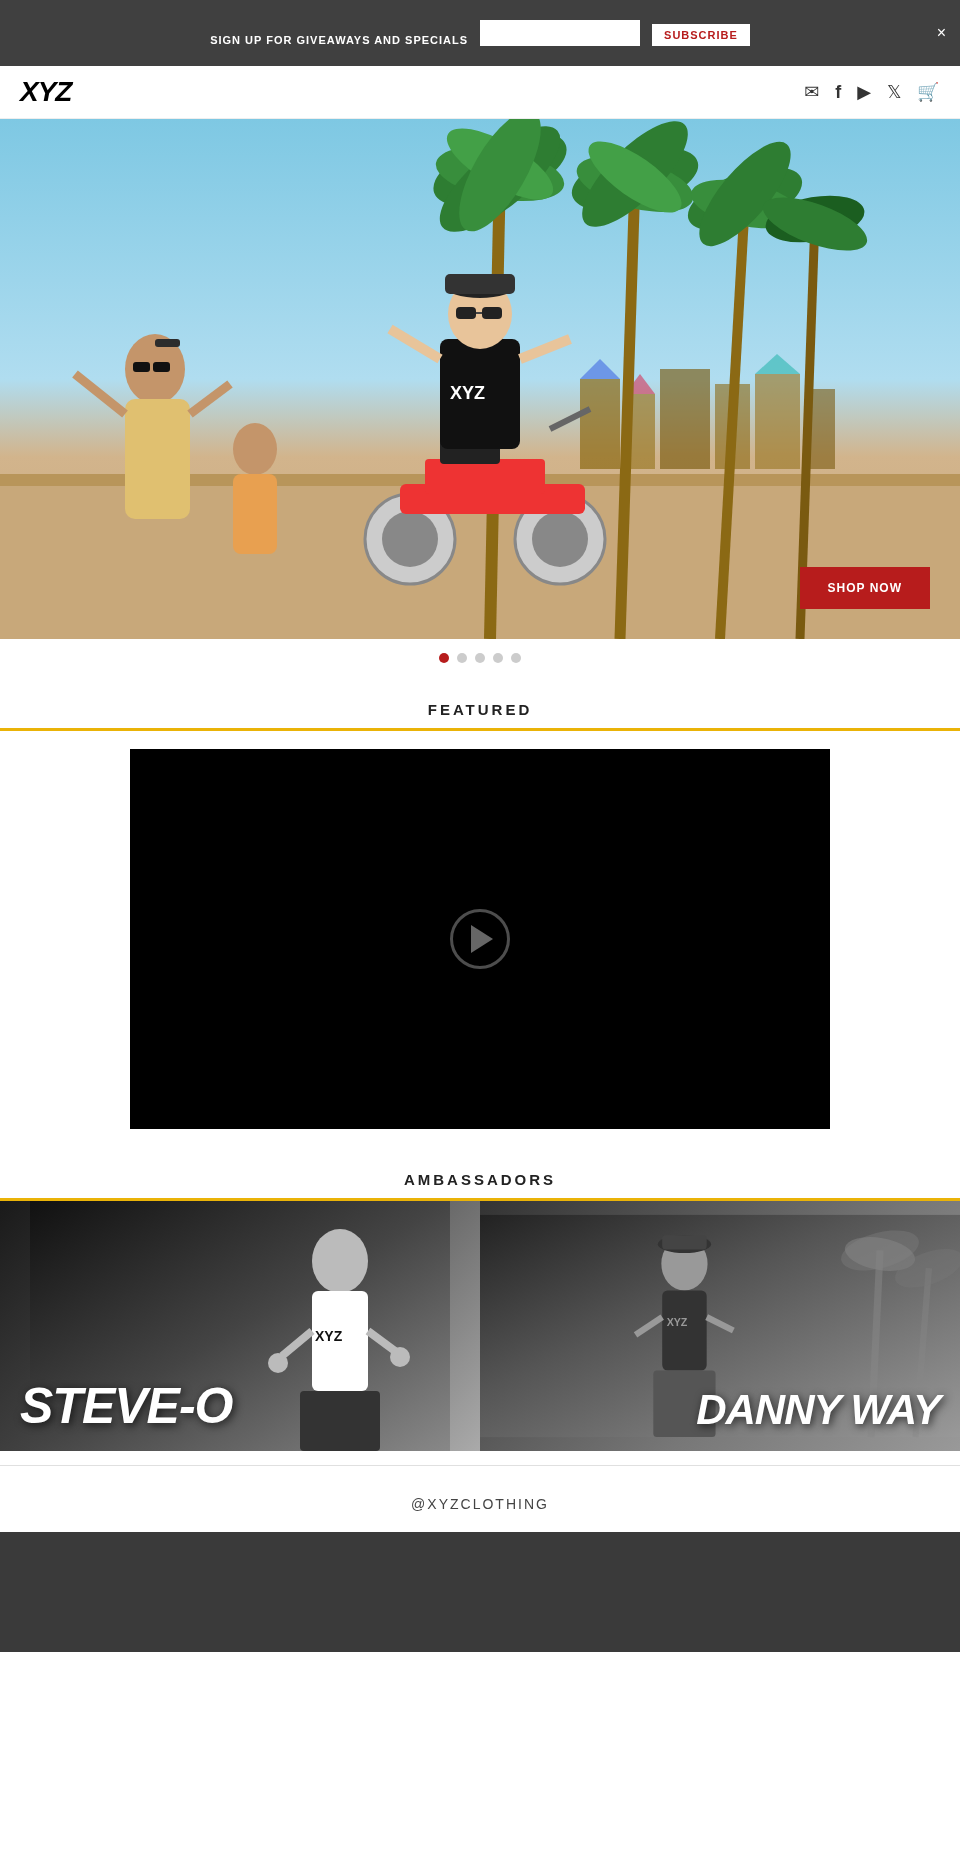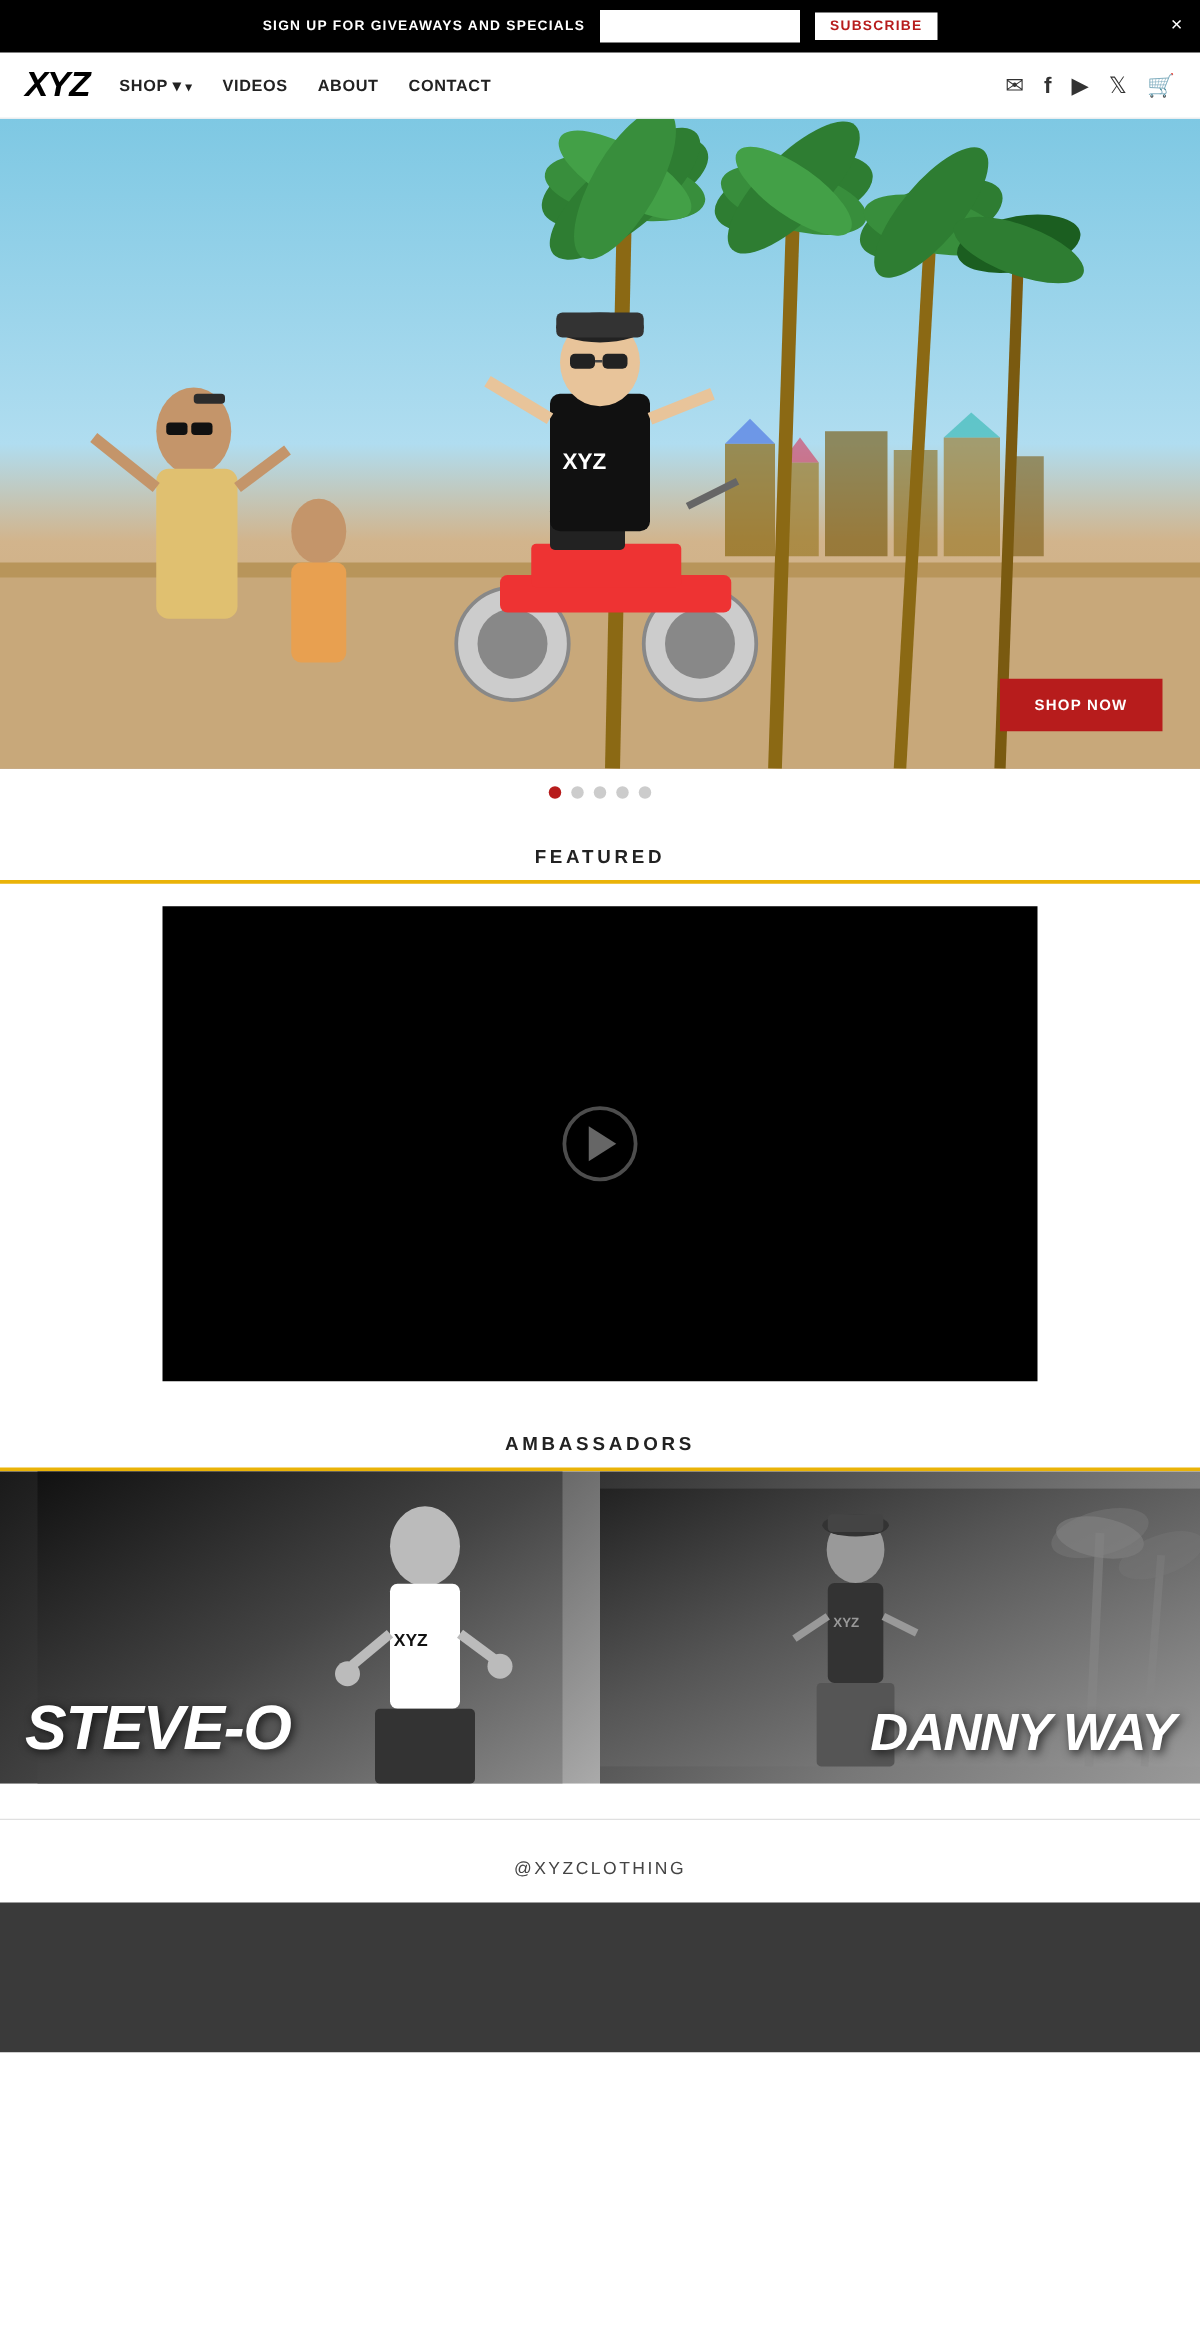--- a/index.html
+++ b/index.html
@@ -1,25 +1,25 @@
 <!DOCTYPE html>
 <html><head>
   <meta charset="utf-8">
   <style>
     * { margin: 0; padding: 0; box-sizing: border-box; }
     body { font-family: Arial, Helvetica, sans-serif; background: #fff; width: 960px; }
 
     
     .announce-bar {
-      background: #000000;
+      background: #404040;
       color: #fff;
       display: flex;
-      align-items: center;
+      align-items: flex-end;
       justify-content: center;
-      padding: 8px 16px;
+      padding: 20px 16px;
       font-size: 11px;
       font-weight: 700;
       letter-spacing: 1px;
       position: relative;
       gap: 12px;
     }
     .announce-bar input {
       height: 26px;
       width: 160px;
       border: none;
@@ -204,21 +204,21 @@
     }
 
     
     .social-tag {
       text-align: center;
       padding: 30px 0 20px;
       font-size: 14px;
       letter-spacing: 2px;
       color: #444;
       border-top: 1px solid #e0e0e0;
-      margin-top: 28px;
+      margin-top: 14px;
     }
 
     
     footer {
       background: #3a3a3a;
       height: 120px;
       margin-top: 0;
     }
 
     
@@ -273,26 +273,20 @@
 
 <div class="announce-bar">
   <span>SIGN UP FOR GIVEAWAYS AND SPECIALS</span>
   <input type="text" style="">
   <button class="subscribe-btn">SUBSCRIBE</button>
   <button class="announce-close">×</button>
 </div>
 
 <nav>
   <a class="nav-logo">XYZ</a>
-  <div class="nav-links">
-    <a class="nav-link dropdown">SHOP ▾</a>
-    <a class="nav-link">VIDEOS</a>
-    <a class="nav-link">ABOUT</a>
-    <a class="nav-link">CONTACT</a>
-  </div>
   <div class="nav-icons">
     <a class="nav-icon">✉</a>
     <a class="nav-icon" style="font-weight:900;">f</a>
     <a class="nav-icon">▶</a>
     <a class="nav-icon">𝕏</a>
     <a class="nav-icon">🛒</a>
   </div>
 </nav>
 
 <div class="hero-wrapper">

